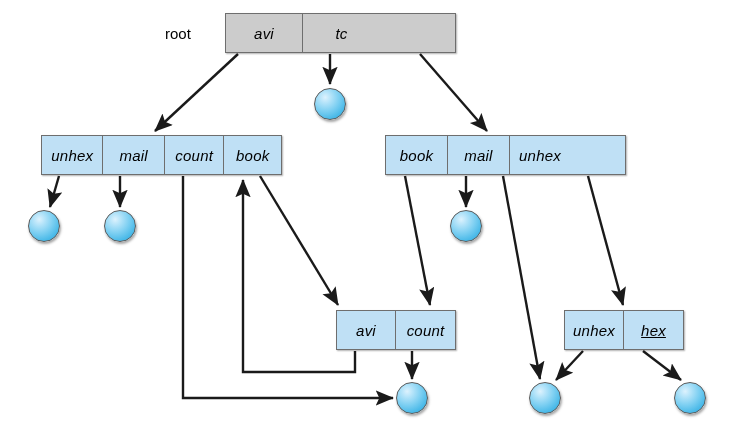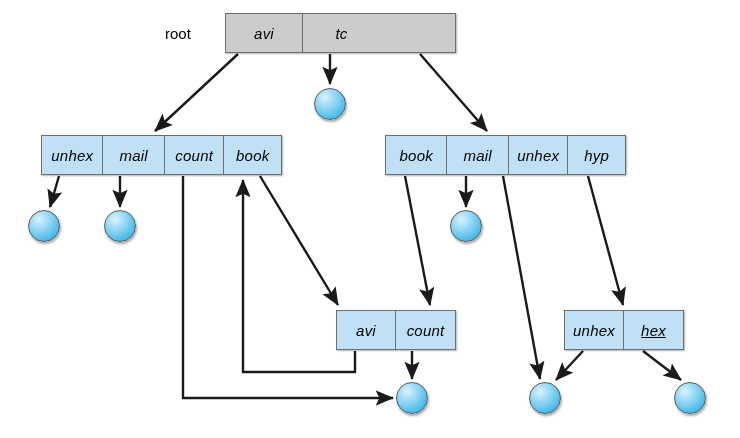--- a/index.html
+++ b/index.html
@@ -133,21 +133,20 @@
     <div class="cell" style="width:62px;">unhex</div>
     <div class="cell" style="width:62px;">mail</div>
     <div class="cell" style="width:60px;">count</div>
     <div class="cell" style="width:57px;">book</div>
   </div>
 
   <div class="dir-table blue-table" style="left:374px; top:135px; width:241px; height:40px;">
     <div class="cell" style="width:62px;">book</div>
     <div class="cell" style="width:62px;">mail</div>
     <div class="cell" style="width:60px;">unhex</div>
-    <div class="cell" style="width:57px;">hyp</div>
   </div>
 
   <div class="dir-table blue-table" style="left:325px; top:310px; width:120px; height:40px;">
     <div class="cell" style="width:60px;">avi</div>
     <div class="cell" style="width:60px;">count</div>
   </div>
 
   <div class="dir-table blue-table" style="left:553px; top:310px; width:120px; height:40px;">
     <div class="cell" style="width:60px;">unhex</div>
     <div class="cell" style="width:60px;text-decoration:underline;">hex</div>

